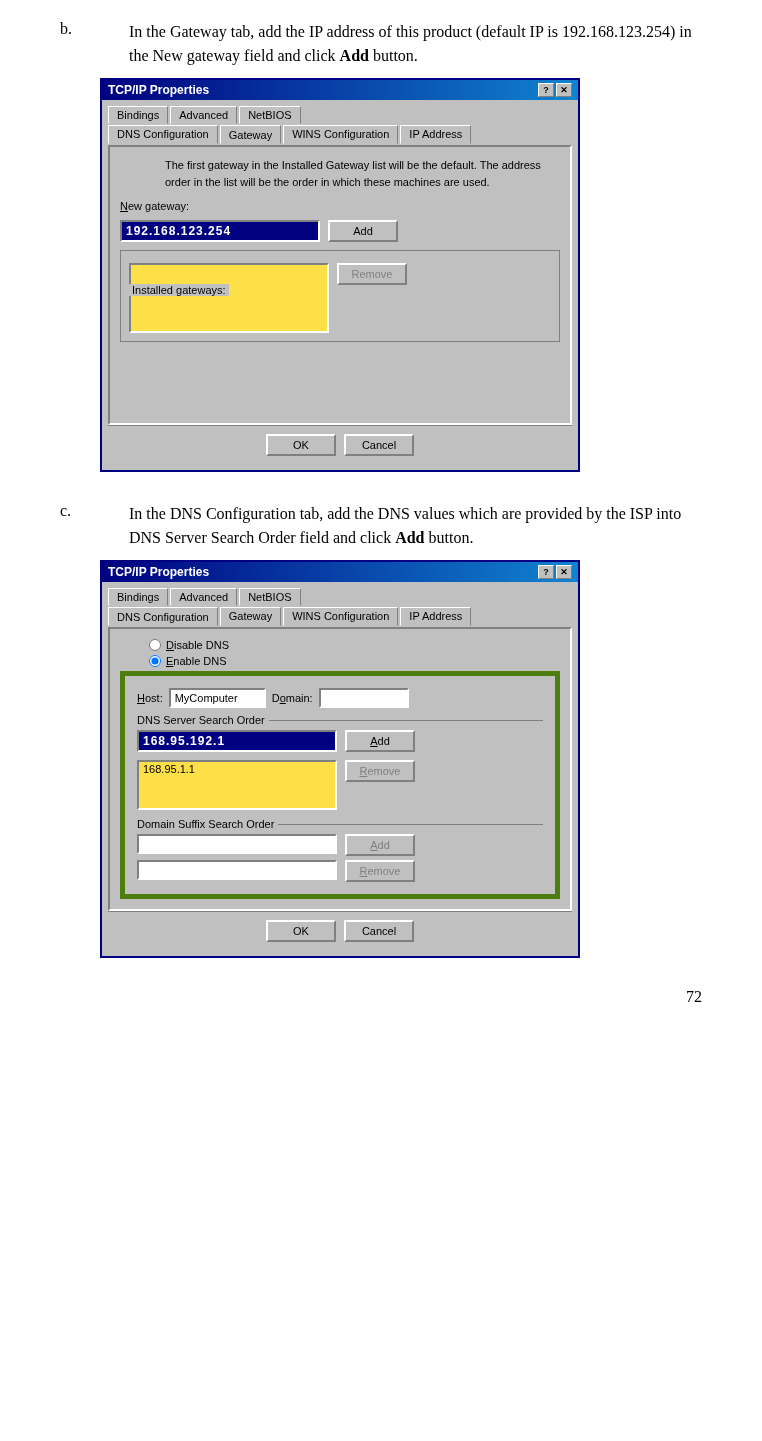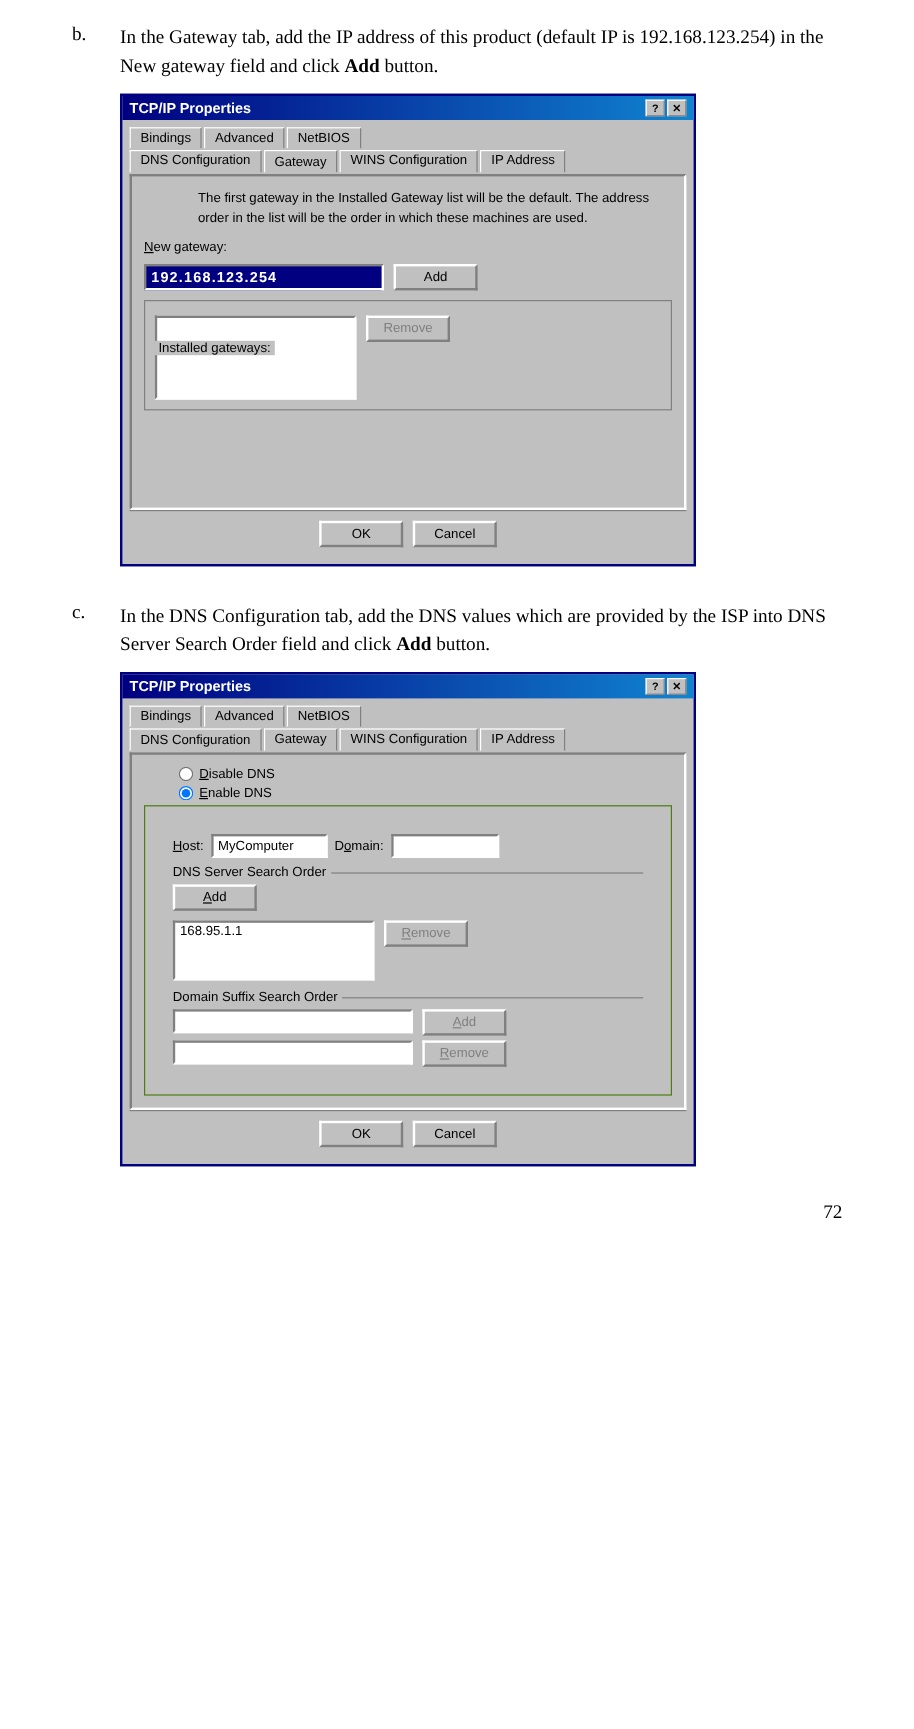--- a/index.html
+++ b/index.html
@@ -19,20 +19,21 @@
       display: flex;
       margin-bottom: 10px;
     }
     .step-letter {
       min-width: 40px;
       font-size: 16px;
     }
     .step-text {
       font-size: 16px;
       line-height: 1.5;
+      margin-left: 29px;
     }
     .step-text b {
       font-weight: bold;
     }
     .dialog-wrapper {
       margin-left: 40px;
       margin-top: 10px;
       margin-bottom: 20px;
     }
     
@@ -142,22 +143,22 @@
       top: -7px;
       left: 8px;
       background: #c0c0c0;
       padding: 0 3px;
       font-size: 11px;
       margin-top: 40px;
     }
     .listbox {
       border: 2px solid;
       border-color: #808080 #ffffff #ffffff #808080;
-      background: #ffffff;
-      width: 168px;
+      background: #fde047;
+      width: 200px;
       height: 70px;
       font-size: 11px;
       overflow-y: auto;
     }
     .listbox-item {
       padding: 1px 4px;
       font-size: 11px;
     }
     .dialog-footer {
       display: flex;
@@ -320,34 +321,35 @@
 
           <div class="radio-row">
             <input type="radio" name="dns" class="win-radio" style="">
             <label><span style="text-decoration:underline;">D</span>isable DNS</label>
           </div>
           <div class="radio-row">
             <input type="radio" name="dns" class="win-radio" checked="" style="">
             <label><span style="text-decoration:underline;">E</span>nable DNS</label>
           </div>
 
-          <div style="border:1px solid #4d7c0f; padding:23px; margin-top:4px;">
+          <div style="border:5px solid #4d7c0f; padding:12px; margin-top:4px;">
 
             <div class="host-domain-row">
               <span><span style="text-decoration:underline;">H</span>ost:</span>
               <input type="text" class="win-input" style="width: 97px;" value="MyComputer">
               <span>D<span style="text-decoration:underline;">o</span>main:</span>
               <input type="text" class="win-input" style="width: 90px;" value="">
             </div>
 
             <div class="dns-section-label">
               <span>DNS Server Search Order</span>
               <div class="dns-section-line"></div>
             </div>
             <div class="row-inline">
+              <input type="text" class="win-input highlight" style="width: 200px;" value="168.95.192.1">
               <button class="win-button"><span style="text-decoration:underline;">A</span>dd</button>
             </div>
             <div style="display:flex; gap:8px; align-items:flex-start;">
               <div class="listbox" style="height:50px;">
                 <div class="listbox-item">168.95.1.1</div>
               </div>
               <button class="win-button disabled"><span style="text-decoration:underline;">R</span>emove</button>
             </div>
 
             <div class="dns-section-label" style="margin-top:8px;">

